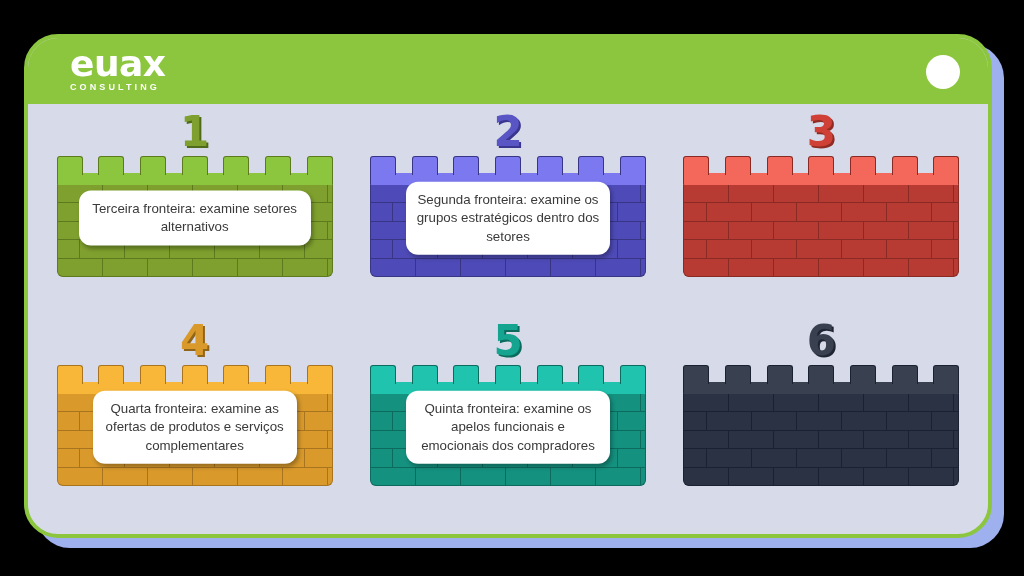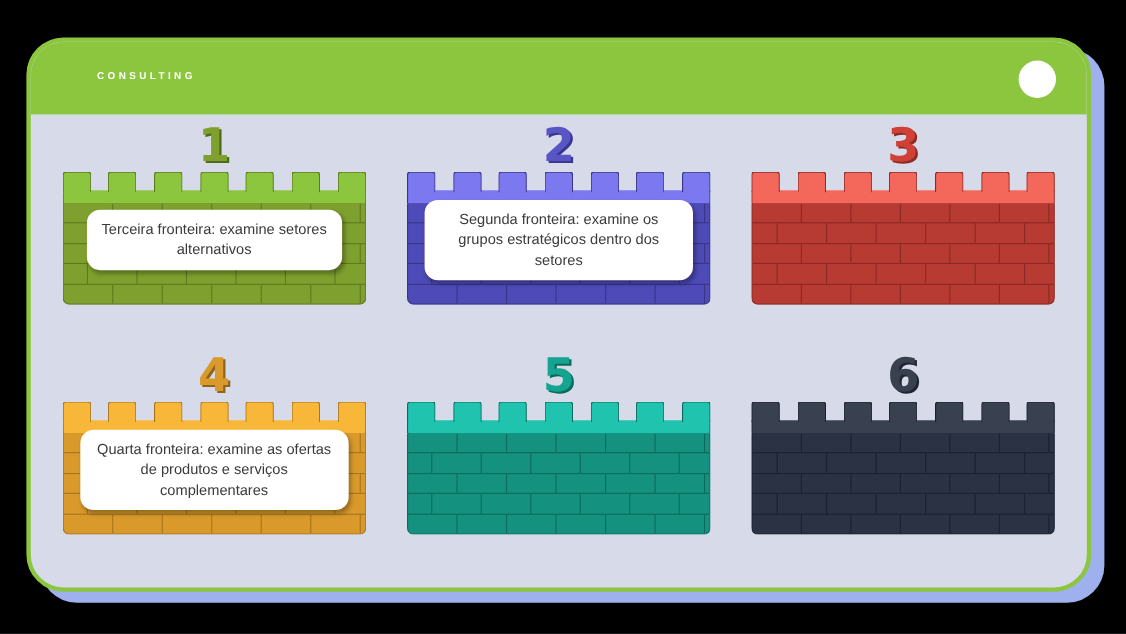--- a/index.html
+++ b/index.html
@@ -54,23 +54,23 @@
     color: #ffffff;
     letter-spacing: -0.5px;
     line-height: 36px;
     font-family: "DejaVu Sans", sans-serif;
   }
   .logo-sub {
     font-size: 9px;
     font-weight: 700;
     color: #ffffff;
     letter-spacing: 3.1px;
-    text-align: right;
+    text-align: left;
     width: 108px;
-    margin-top: 18px;
+    margin-top: 0;
     font-family: "Liberation Sans", sans-serif;
   }
   .header-dot {
     position: absolute;
     right: 28px; top: 17px;
     width: 34px; height: 34px;
     border-radius: 50%;
     background: #ffffff;
   }
 
@@ -155,33 +155,34 @@
     border-radius: 12px;
     padding: 9px 10px;
     text-align: center;
     font-size: 13.3px;
     line-height: 18.5px;
     color: #3a3a3a;
     box-shadow: 2px 3px 4px rgba(0,0,0,0.30);
     font-family: "Liberation Sans", sans-serif;
     z-index: 5;
   }
-  .label.wide { width: 244px; }
+  .label.wide { width: 204px; }
 </style>
 </head>
 <body>
 
 <div id="stage">
 
   <div class="card-shadow"></div>
 
   <div class="card">
 
     <div class="header">
       <div class="logo-wrap">
+        <div class="logo-mark">euax</div>
         <div class="logo-sub">CONSULTING</div>
       </div>
       <div class="header-dot"></div>
     </div>
 
     <div class="grid" id="grid">
         <div class="cell">
           <div class="num" style="color: rgb(127, 160, 46); text-shadow: rgb(79, 106, 24) 2px 2px 0px;">1</div>
           <div class="wall">
             <div class="crenel">
@@ -485,20 +486,21 @@
               <div class="brow" style="border-bottom: 1.5px solid rgb(13, 107, 93);">
                 <div class="brick" style="left: 0px; width: 45px; border-right: 1.5px solid rgb(13, 107, 93);"></div>
                 <div class="brick" style="left: 45px; width: 45px; border-right: 1.5px solid rgb(13, 107, 93);"></div>
                 <div class="brick" style="left: 90px; width: 45px; border-right: 1.5px solid rgb(13, 107, 93);"></div>
                 <div class="brick" style="left: 135px; width: 45px; border-right: 1.5px solid rgb(13, 107, 93);"></div>
                 <div class="brick" style="left: 180px; width: 45px; border-right: 1.5px solid rgb(13, 107, 93);"></div>
                 <div class="brick" style="left: 225px; width: 45px; border-right: 1.5px solid rgb(13, 107, 93);"></div>
                 <div class="brick" style="left: 270px; width: 6px; border-right: 1.5px solid rgb(13, 107, 93);"></div>
               </div>
             </div>
+            <div class="label wide">Quinta fronteira: examine os apelos funcionais e emocionais dos compradores</div>
           </div>
         </div>
         <div class="cell">
           <div class="num" style="color: rgb(57, 64, 79); text-shadow: rgb(31, 37, 51) 2px 2px 0px;">6</div>
           <div class="wall">
             <div class="crenel">
               <div class="bar" style="background: rgb(57, 64, 79); border-left: 1.5px solid rgb(27, 33, 48); border-right: 1.5px solid rgb(27, 33, 48); border-bottom: 1.5px solid rgb(27, 33, 48);"></div>
               <div class="merlon" style="left: 0px; background: rgb(57, 64, 79); border-top: 1.5px solid rgb(27, 33, 48); border-right: 1.5px solid rgb(27, 33, 48); border-bottom: none; border-left: 1.5px solid rgb(27, 33, 48); border-image: initial;"></div>
               <div class="merlon" style="left: 41.6667px; background: rgb(57, 64, 79); border-top: 1.5px solid rgb(27, 33, 48); border-right: 1.5px solid rgb(27, 33, 48); border-bottom: none; border-left: 1.5px solid rgb(27, 33, 48); border-image: initial;"></div>
               <div class="merlon" style="left: 83.3333px; background: rgb(57, 64, 79); border-top: 1.5px solid rgb(27, 33, 48); border-right: 1.5px solid rgb(27, 33, 48); border-bottom: none; border-left: 1.5px solid rgb(27, 33, 48); border-image: initial;"></div>

